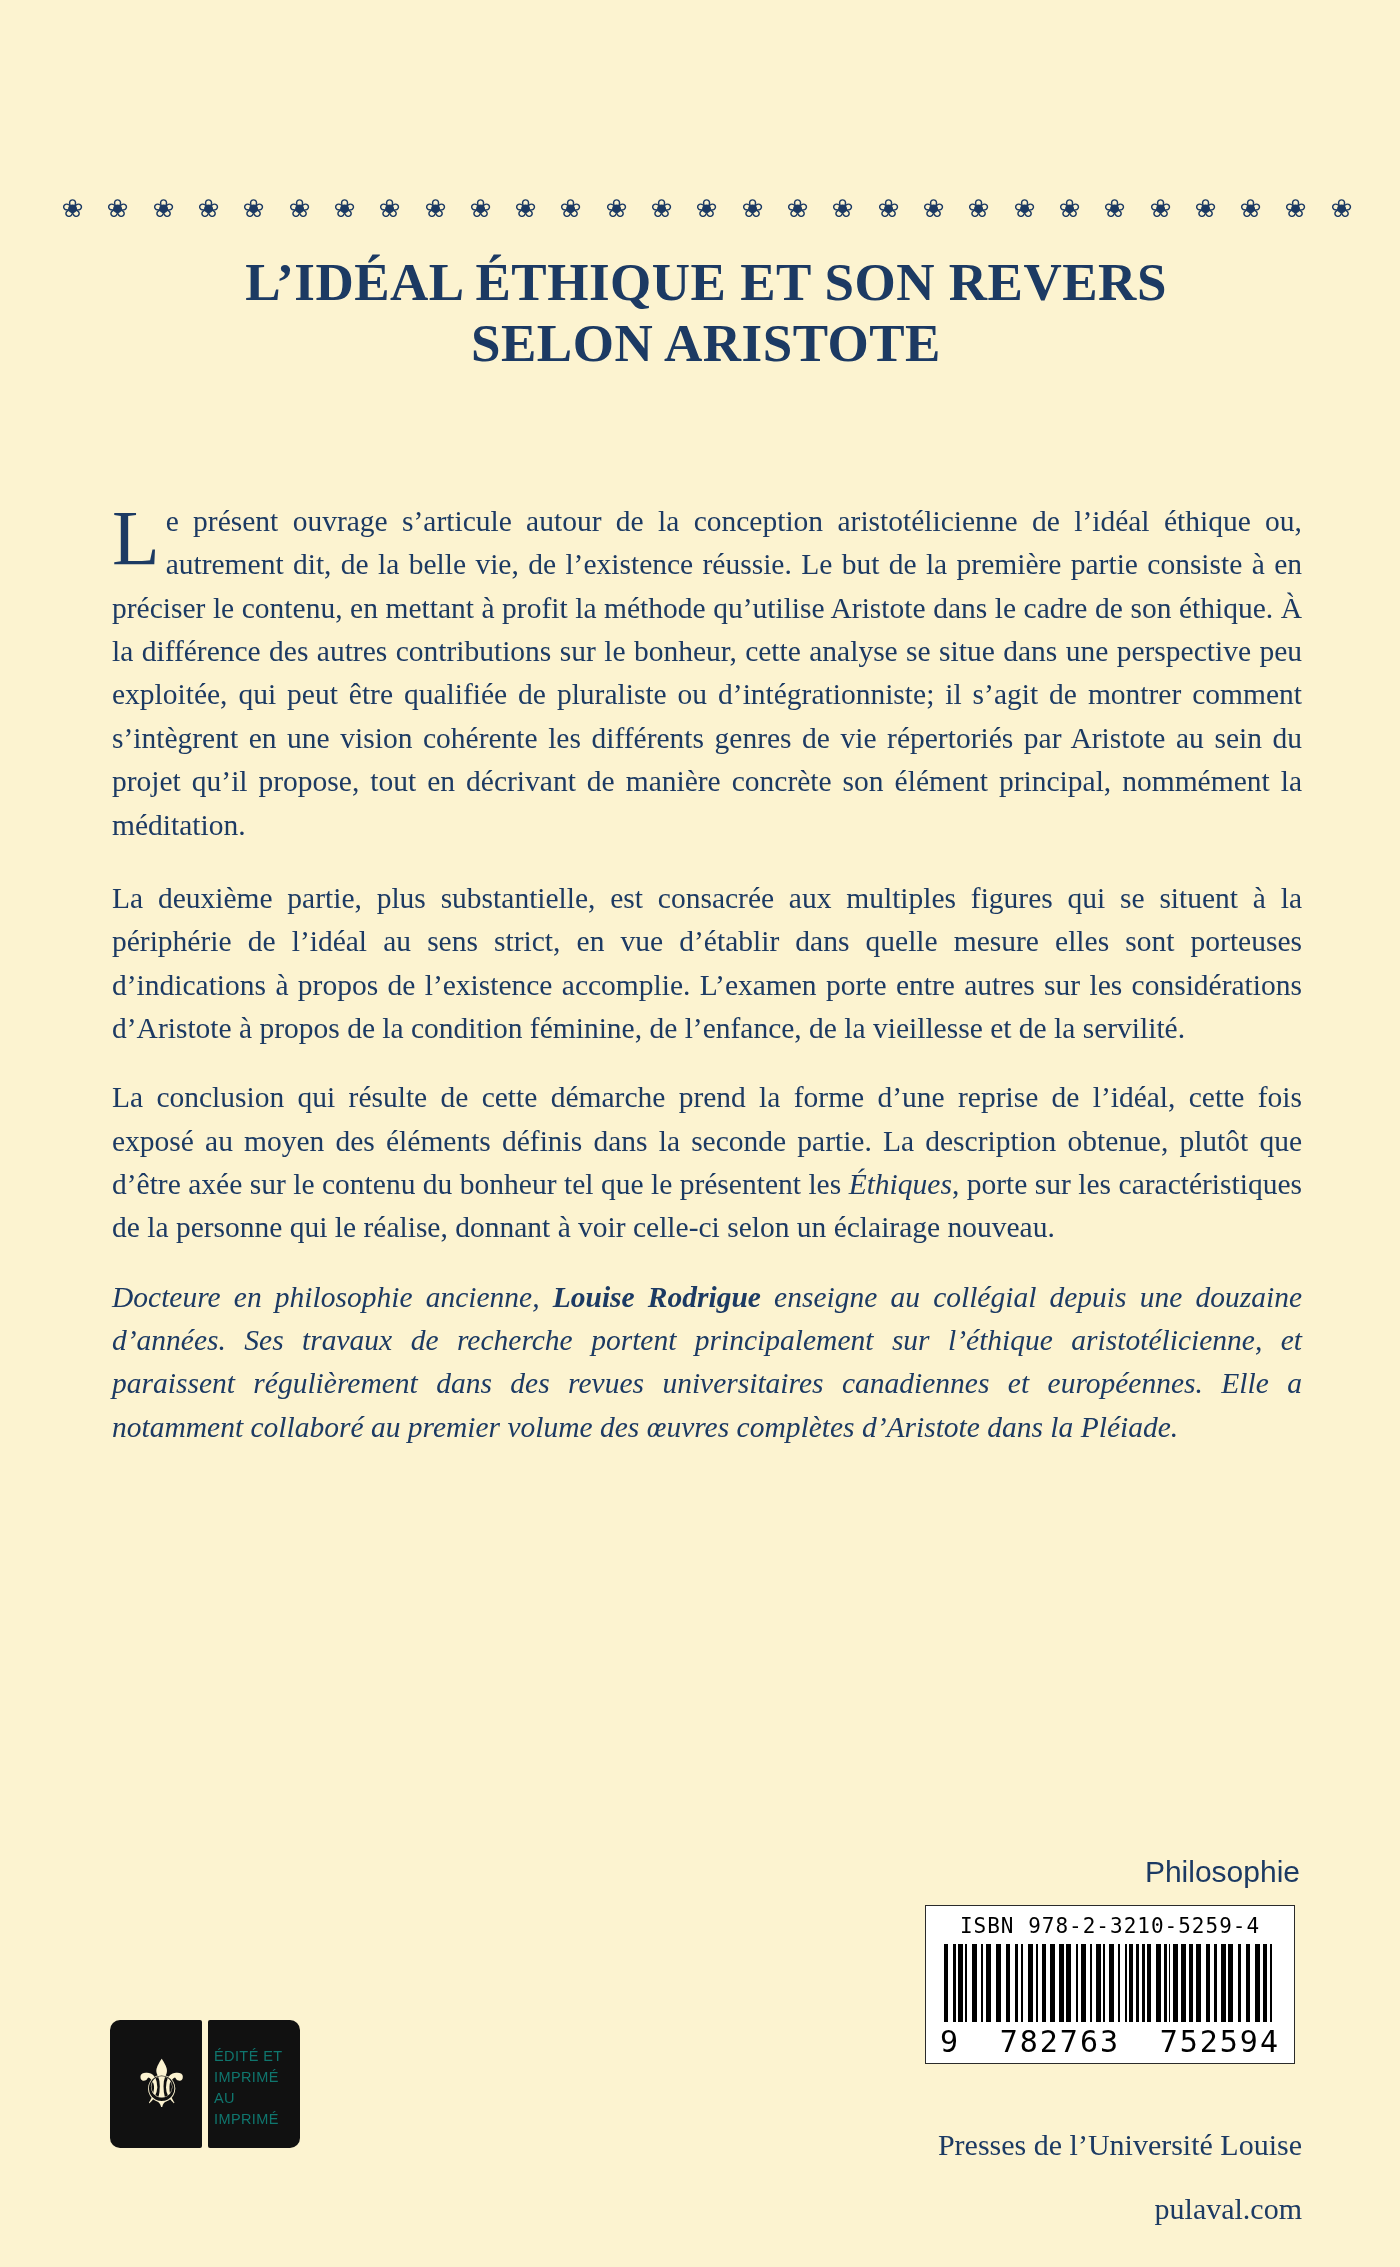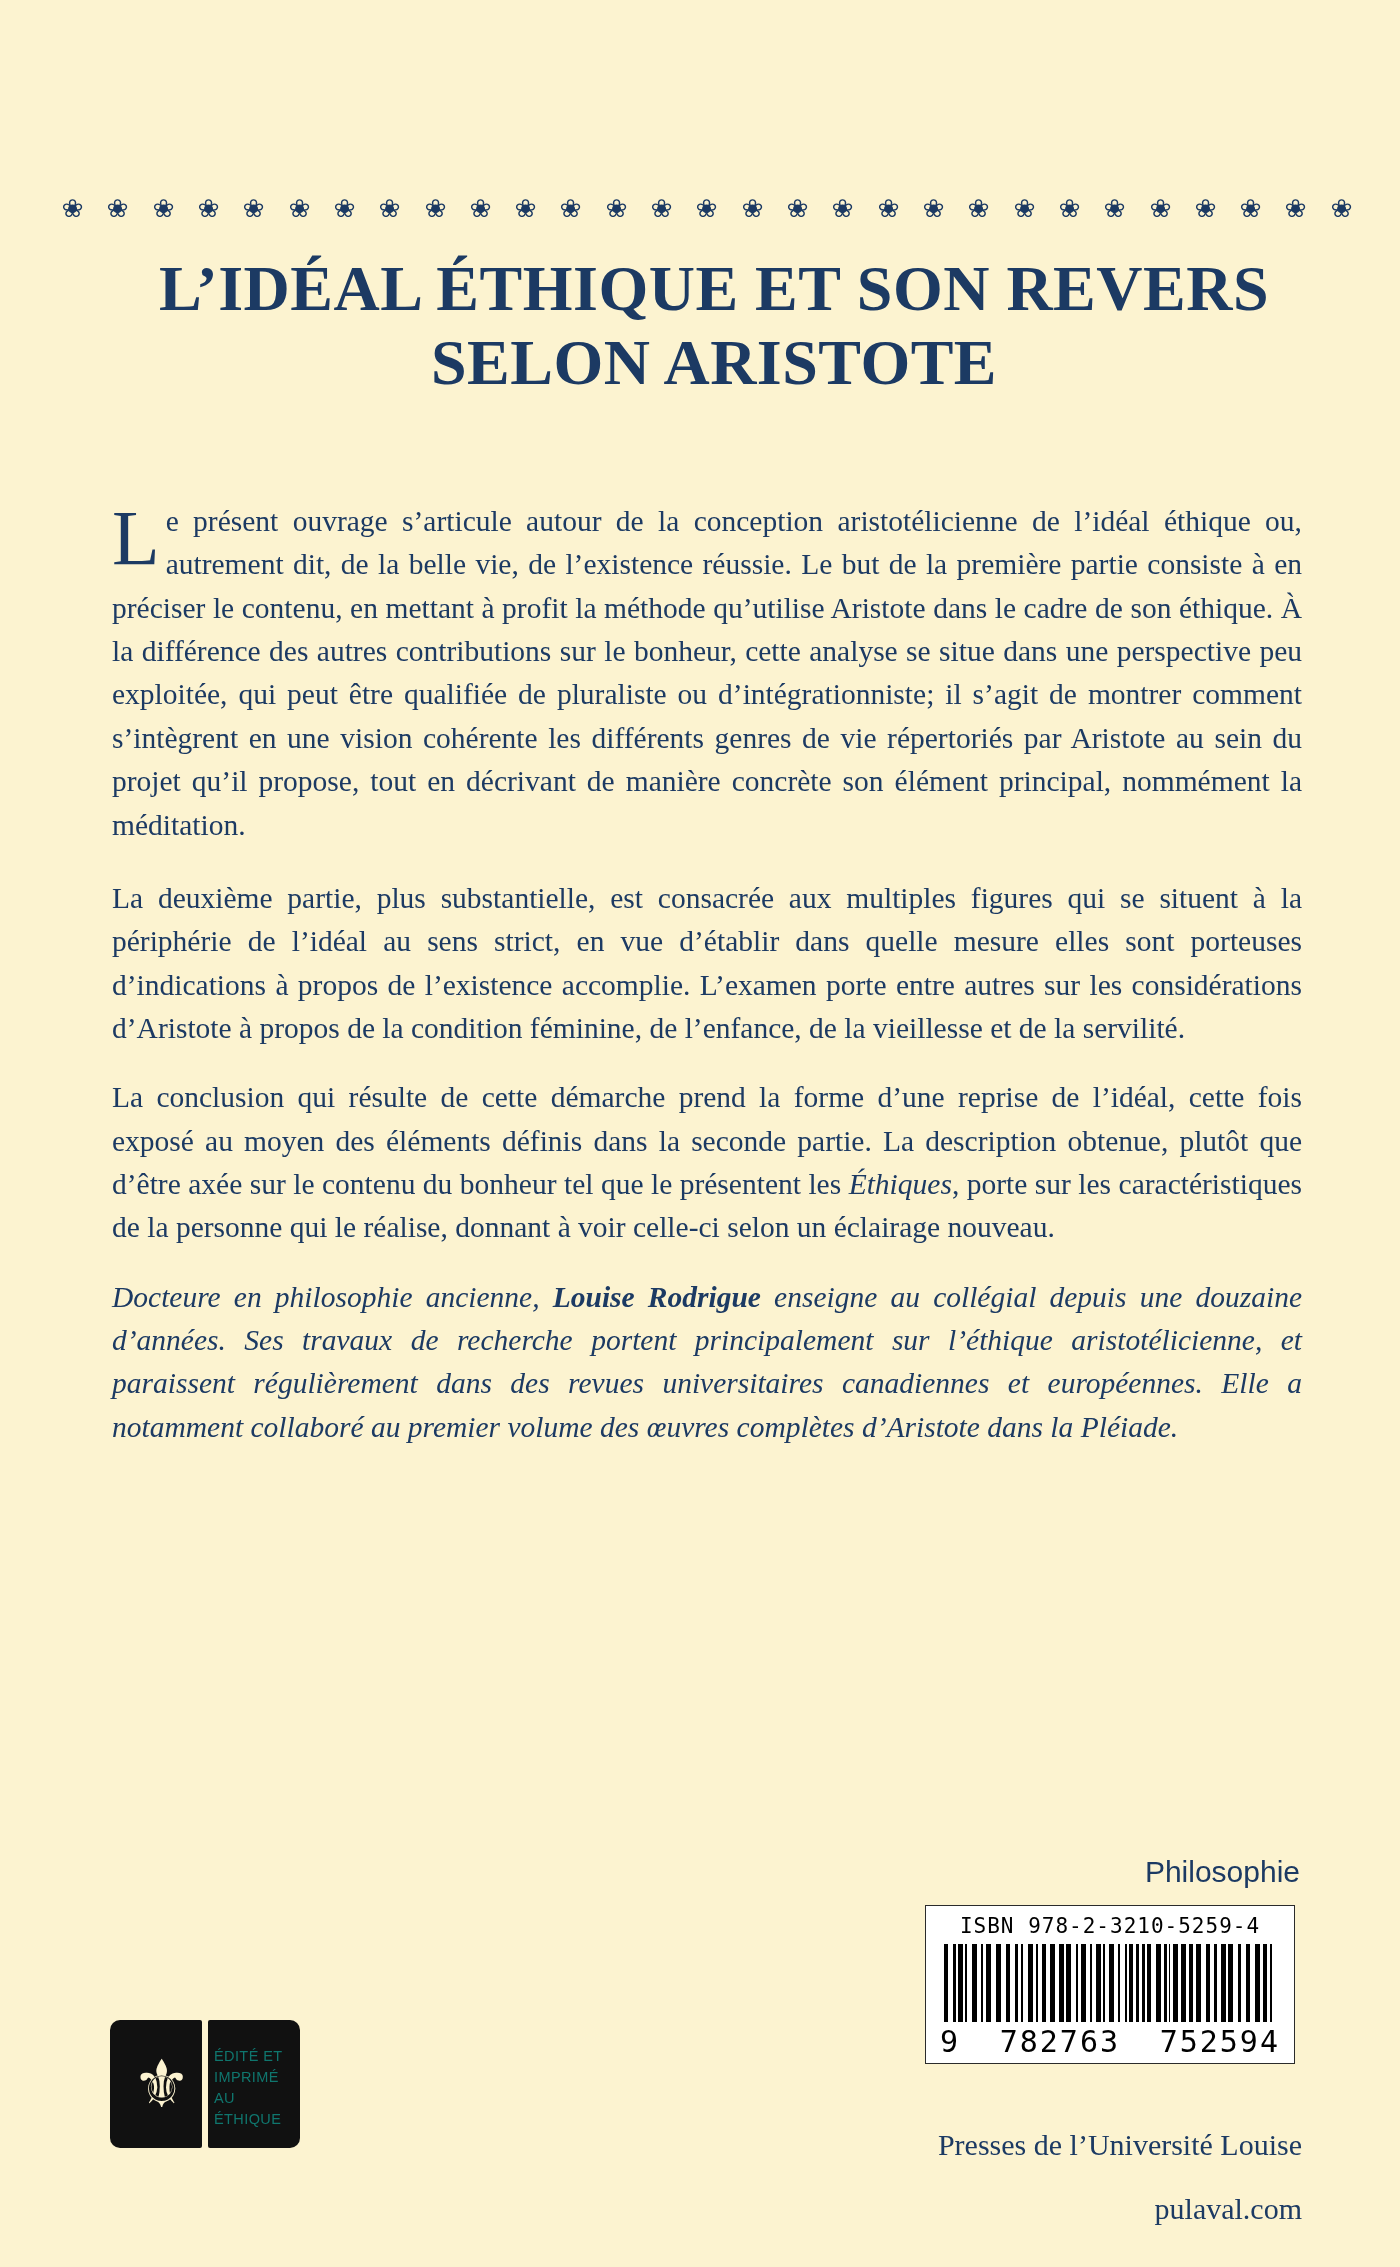--- a/index.html
+++ b/index.html
@@ -39,27 +39,27 @@
     user-select: none;
   }
   .ornaments span {
     font-family: "DejaVu Sans", sans-serif;
     font-size: 25px;
     transform: scaleX(1.05);
   }
 
   .title {
     position: absolute;
-    left: 124px;
+    left: 116px;
     top: 252px;
     width: 1180px;
     text-align: center;
     font-family: "Liberation Serif", serif;
     font-weight: bold;
-    font-size: 64px;
+    font-size: 53px;
     line-height: 1.16;
     letter-spacing: 0.5px;
     color: #1c3a63;
   }
   .title .line2 { display: block; }
 
   .body-text {
     position: absolute;
     left: 112px;
     top: 500px;
@@ -361,18 +361,18 @@
   </div>
 
   <div class="logo">
     <div class="logo-book">
       <div class="logo-left"></div>
       <div class="logo-right"></div>
       <div class="fleur">⚜</div>
       <div class="logo-text">
         <div>ÉDITÉ ET</div>
         <div>IMPRIMÉ</div>
-        <div>AU ÉTHIQUE</div>
+        <div>AU IMPRIMÉ</div>
       </div>
     </div>
   </div>
 
 </div>
 
 </body></html>

